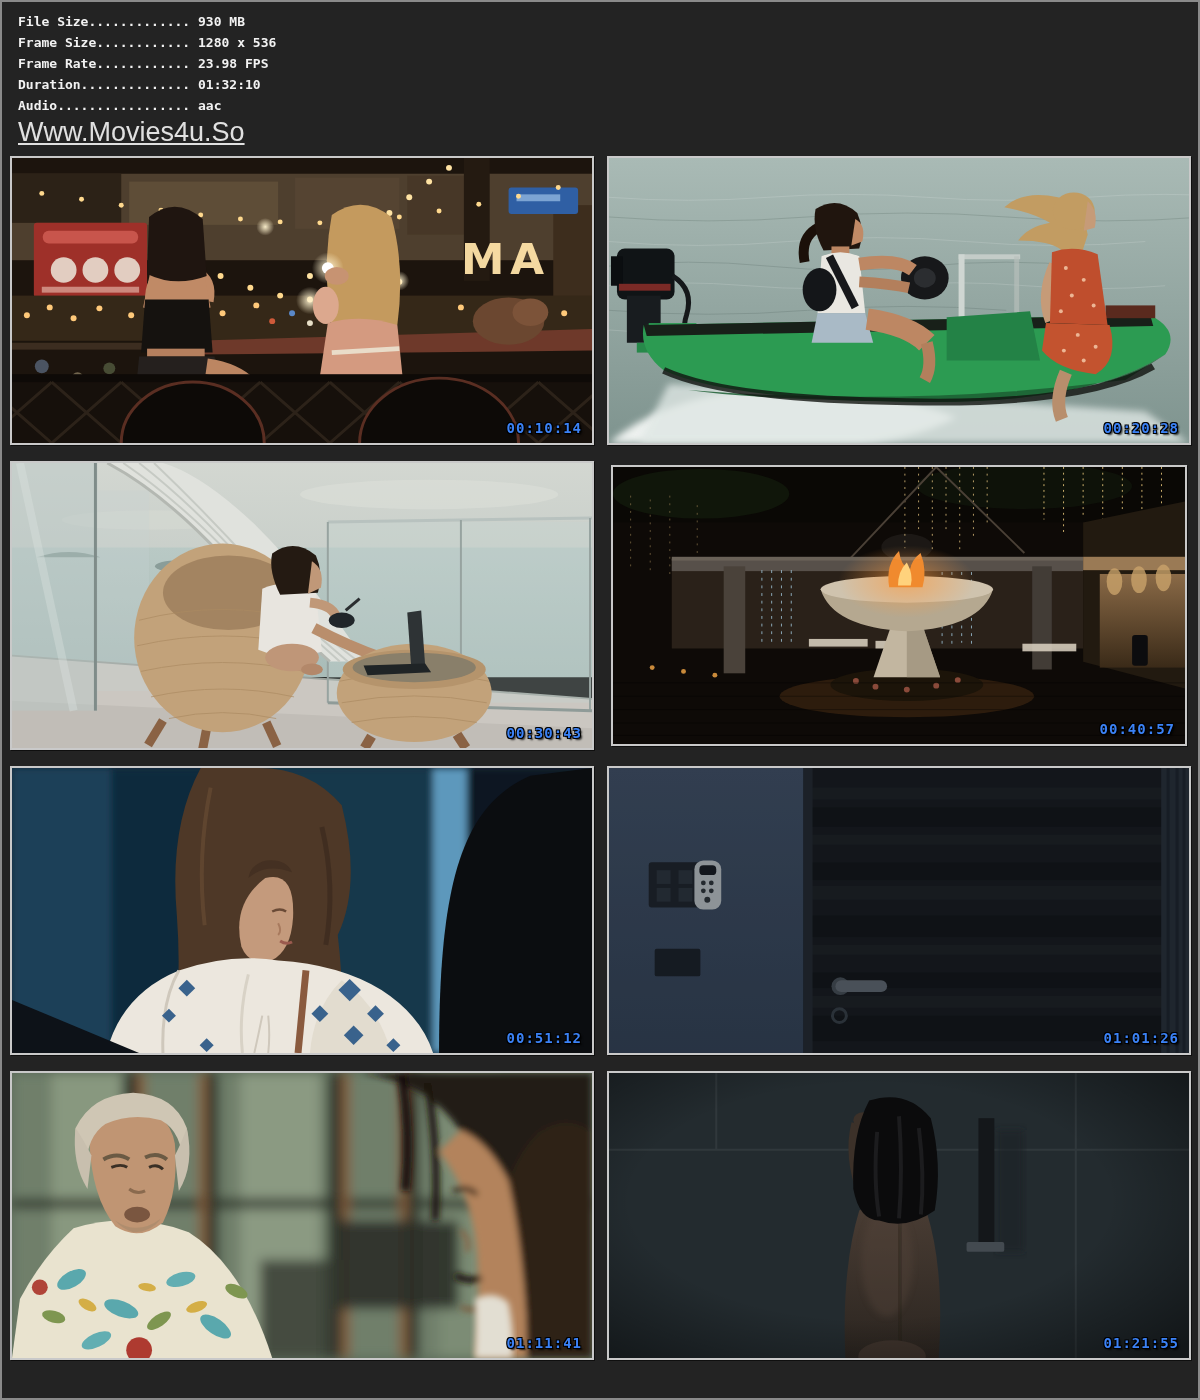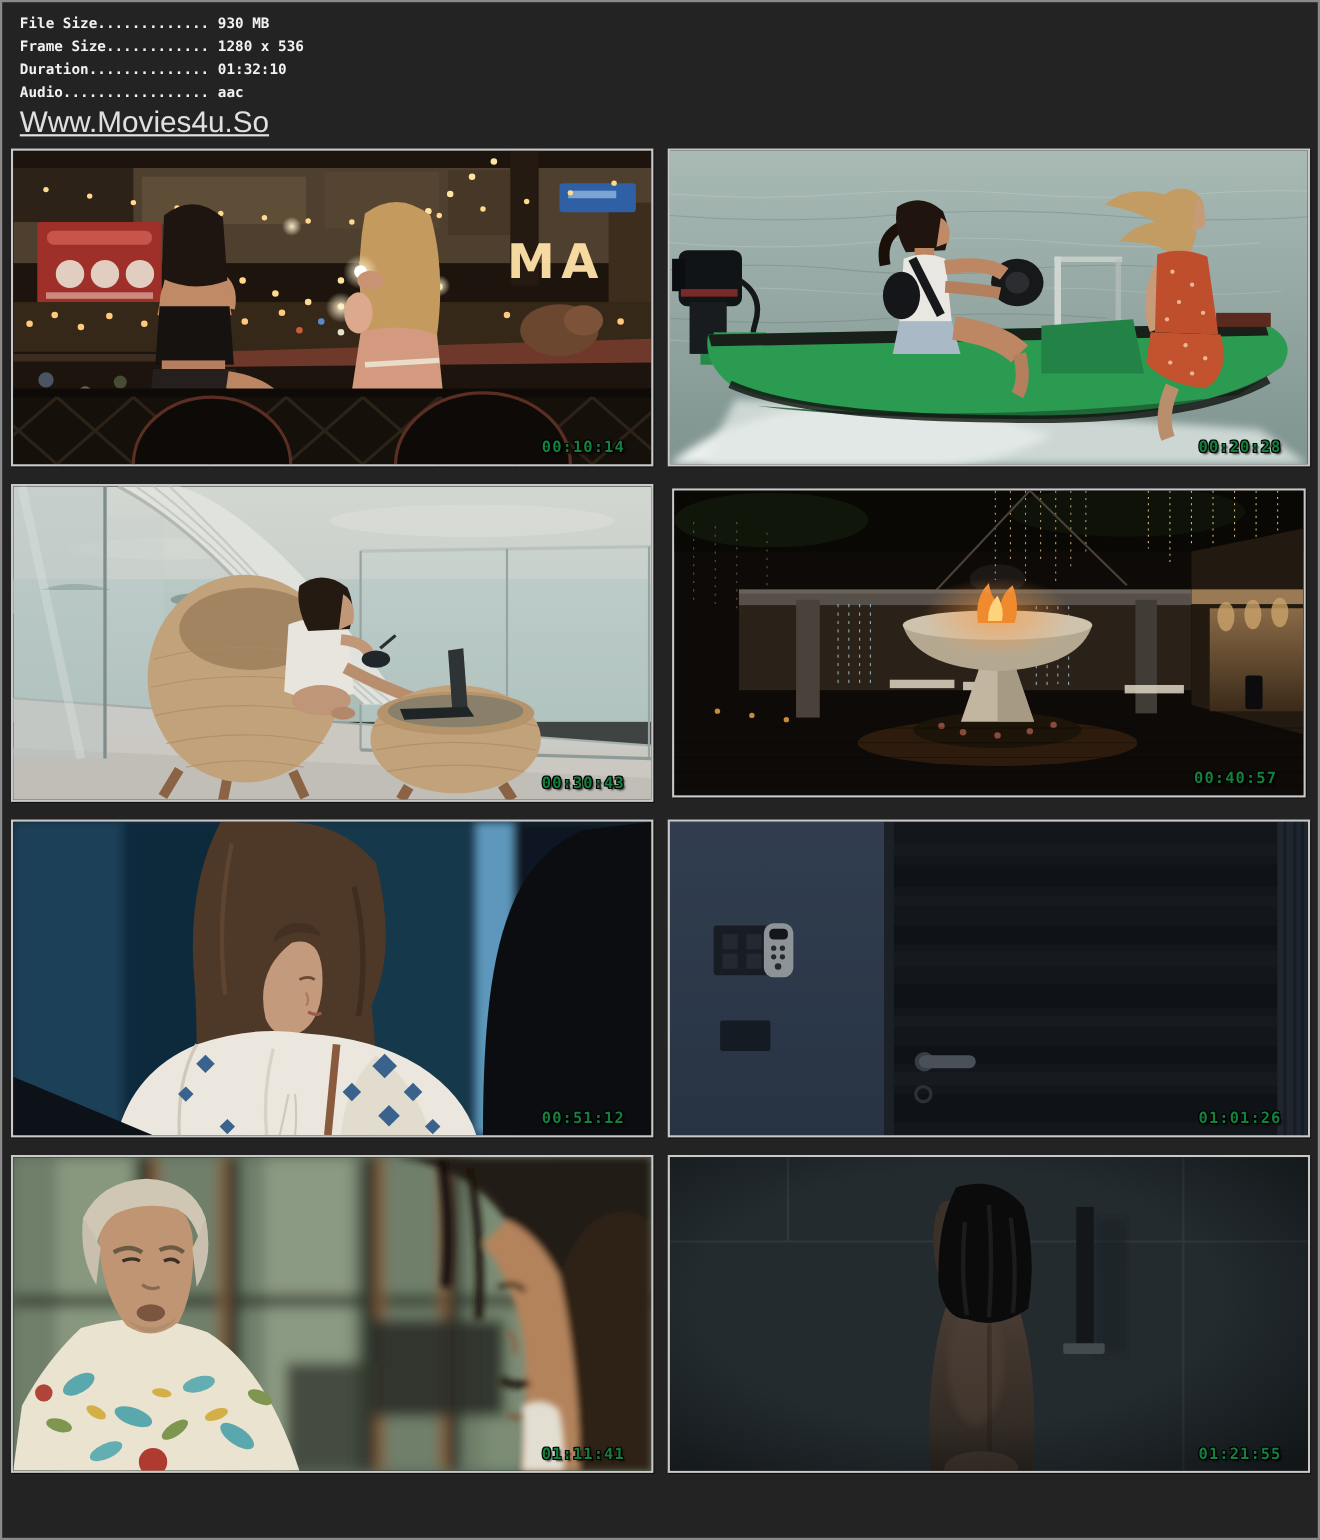--- a/index.html
+++ b/index.html
@@ -6,32 +6,33 @@
   .sheet{position:relative;width:1200px;height:1400px;box-sizing:border-box;
          border:2px solid #8a8a8a;background:#232323;overflow:hidden;}
   .meta{padding:9px 0 0 16px;}
   .meta-line{font:bold 13px/21px "DejaVu Sans Mono", monospace;color:#f2f2f2;white-space:pre;}
   .watermark{font:27px/30px "Liberation Sans", sans-serif;color:#e0e0e0;margin-top:1px;text-decoration:underline;}
   .grid{margin-top:9px;display:grid;grid-template-columns:584px 584px;grid-auto-rows:289px;
         gap:16px 13px;padding-left:8px;border-radius:31px;}
   .thumb{position:relative;border:2px solid #c9c9c9;box-sizing:border-box;background:#000;
          overflow:hidden;box-shadow:1px 1px 0 rgba(0,0,0,.55);}
   .art{position:absolute;left:0;top:0;width:100%;height:100%;display:block;}
-  .ts{position:absolute;right:24px;bottom:7px;font:bold 14px "DejaVu Sans Mono", monospace;
-      color:#15803d;letter-spacing:1px;
+  .ts{position:absolute;right:10px;bottom:7px;font:bold 14px "DejaVu Sans Mono", monospace;
+      color:#3b82f6;letter-spacing:1px;
       text-shadow:-1px -1px 0 #000,1px -1px 0 #000,-1px 1px 0 #000,1px 1px 0 #000,2px 2px 2px rgba(0,0,0,.85);text-align:right;}
 </style>
 </head>
 <body>
 
 <div class="sheet">
 
   <div class="meta">
     <div class="meta-line">File Size............. 930 MB</div>
     <div class="meta-line">Frame Size............ 1280 x 536</div>
+    <div class="meta-line">Frame Rate............ 23.98 FPS</div>
     <div class="meta-line">Duration.............. 01:32:10</div>
     <div class="meta-line">Audio................. aac</div>
     <div class="watermark">Www.Movies4u.So</div>
   </div>
 
   <div class="grid">
 
     <figure class="thumb" style="margin:0">
       <svg class="art" viewBox="0 0 584 290" preserveAspectRatio="none">
         <defs>

